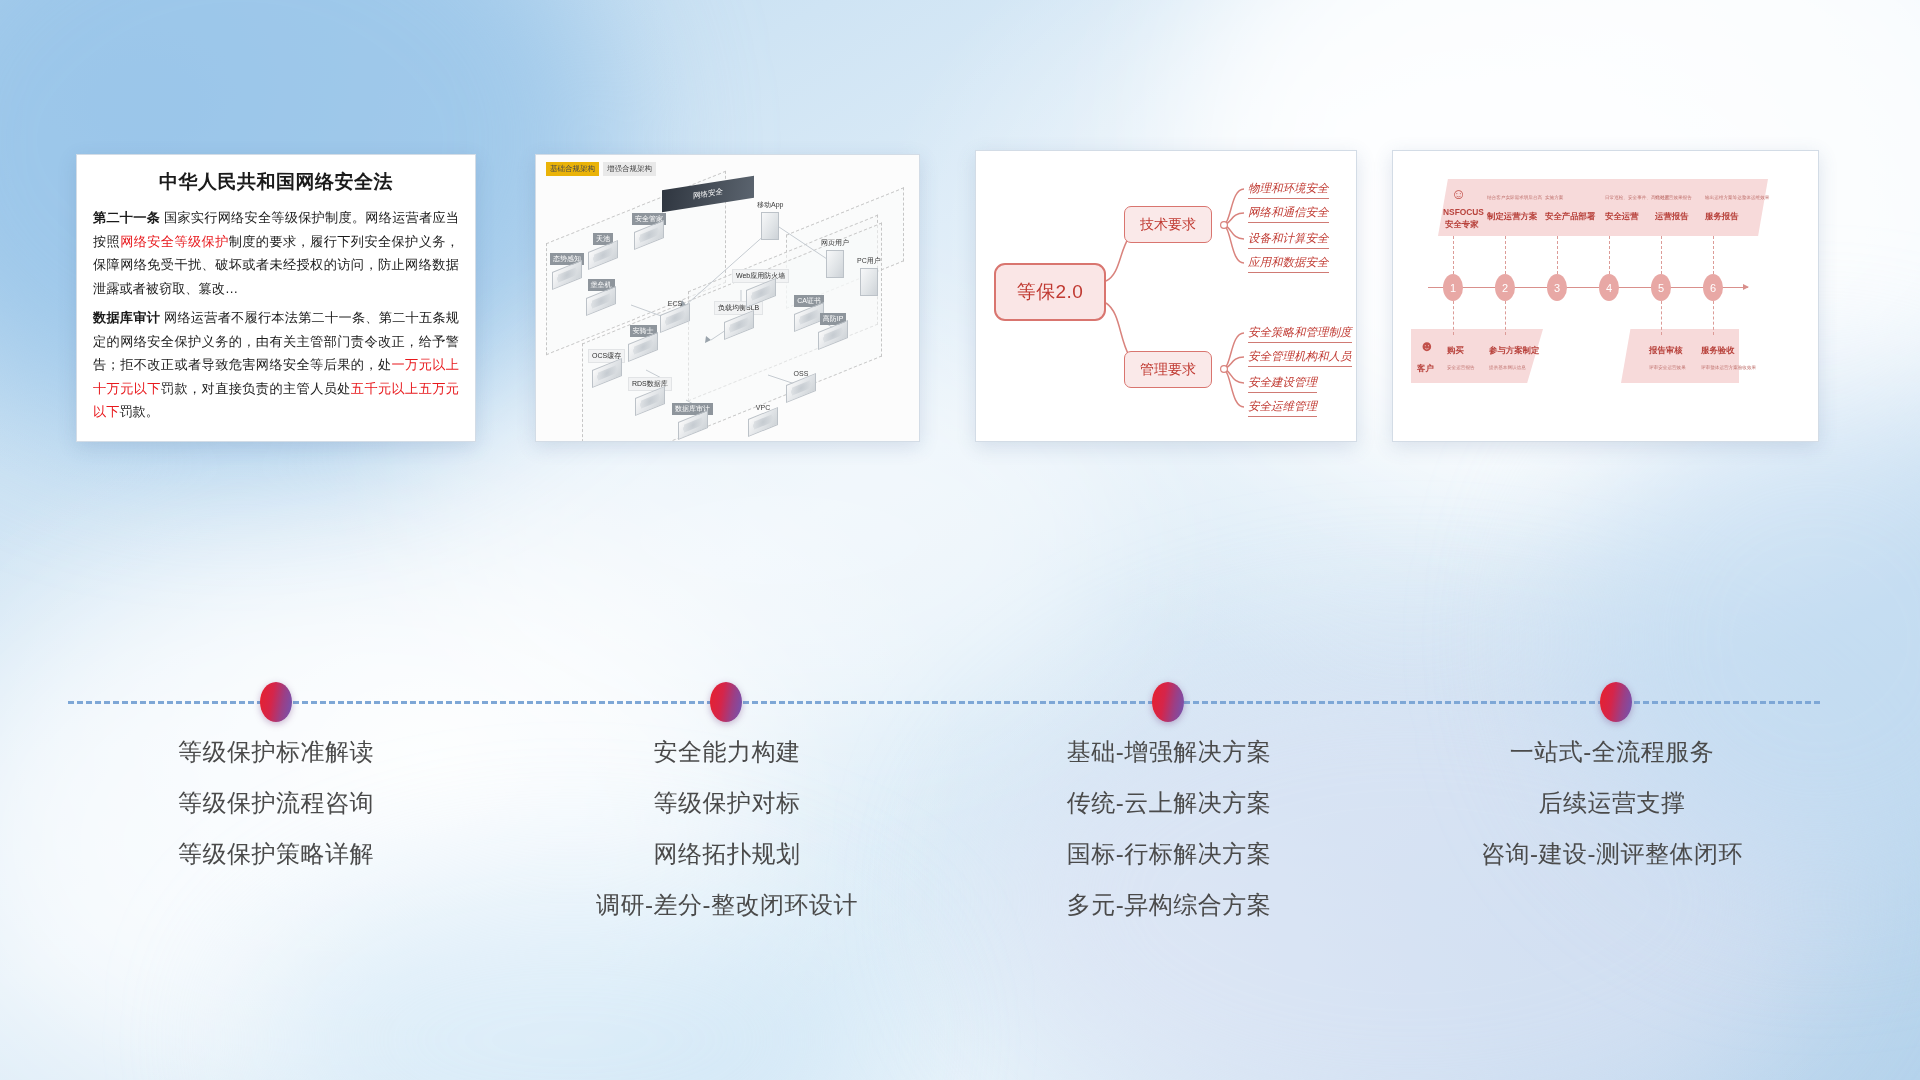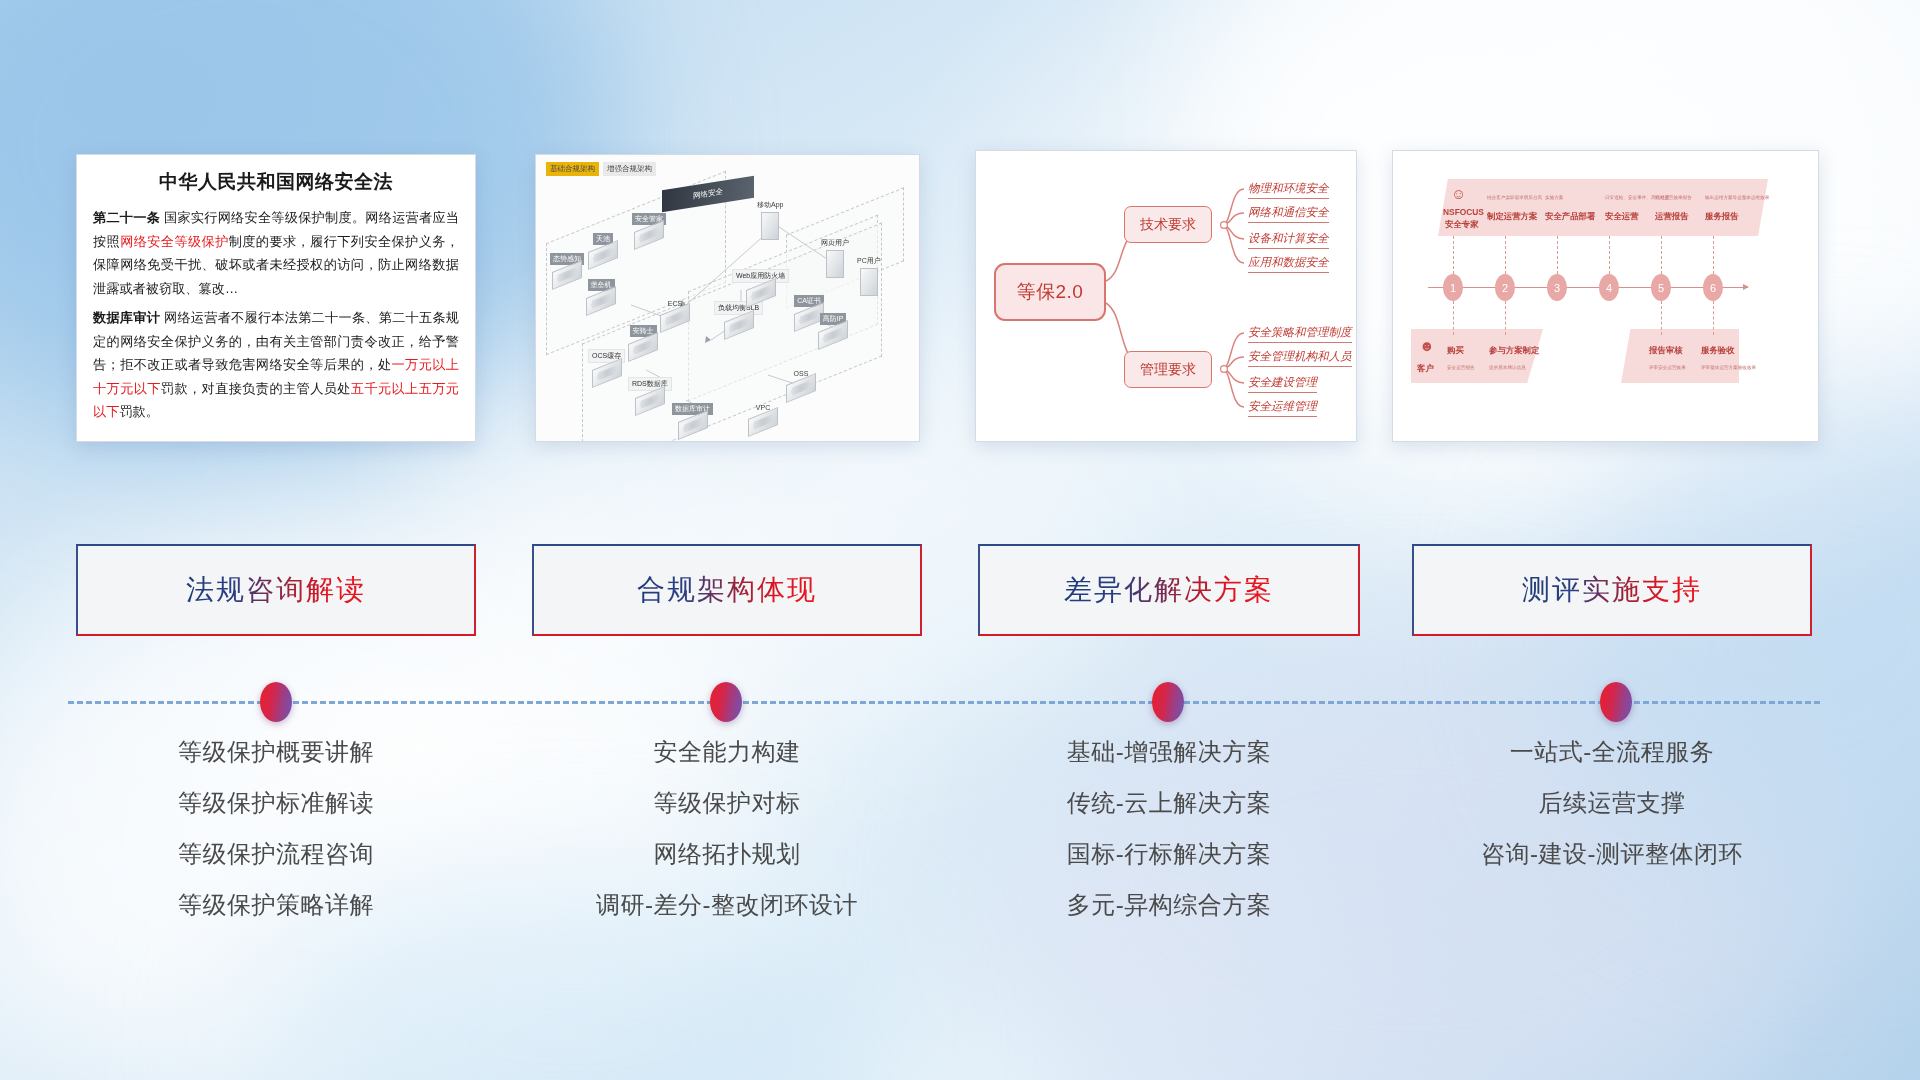--- a/index.html
+++ b/index.html
@@ -433,46 +433,31 @@
             <div class="rsub" style="left: 308px; top: 214px;">评审整体运营方案验收效果</div>
             <div class="vdash" style="left: 60px; top: 150px; height: 34px;"></div>
             <div class="vdash" style="left: 112px; top: 150px; height: 34px;"></div>
             <div class="vdash" style="left: 268px; top: 150px; height: 34px;"></div>
             <div class="vdash" style="left: 320px; top: 150px; height: 34px;"></div>
           </div>
       </div>
     </div>
   </div>
 
-  <div class="heads">
-    <div class="head h1">
-      <span class="head-text">法规咨询解读</span>
-    </div>
-    <div class="head h2">
-      <span class="head-text">合规架构体现</span>
-    </div>
-    <div class="head h3">
-      <span class="head-text">差异化解决方案</span>
-    </div>
-    <div class="head h4">
-      <span class="head-text">测评实施支持</span>
-    </div>
-  </div>
 
   <div class="timeline">
     <div class="tl-line"></div>
     <div class="dot" style="left:260px"></div>
     <div class="dot" style="left:710px"></div>
     <div class="dot" style="left:1152px"></div>
     <div class="dot" style="left:1600px"></div>
   </div>
 
   <div class="lists">
     <div class="list l1" id="list-0">
-        <div class="list-item">等级保护概要讲解</div>
         <div class="list-item">等级保护标准解读</div>
         <div class="list-item">等级保护流程咨询</div>
         <div class="list-item">等级保护策略详解</div>
       </div>
     <div class="list l2" id="list-1">
         <div class="list-item">安全能力构建</div>
         <div class="list-item">等级保护对标</div>
         <div class="list-item">网络拓扑规划</div>
         <div class="list-item">调研-差分-整改闭环设计</div>
       </div>

